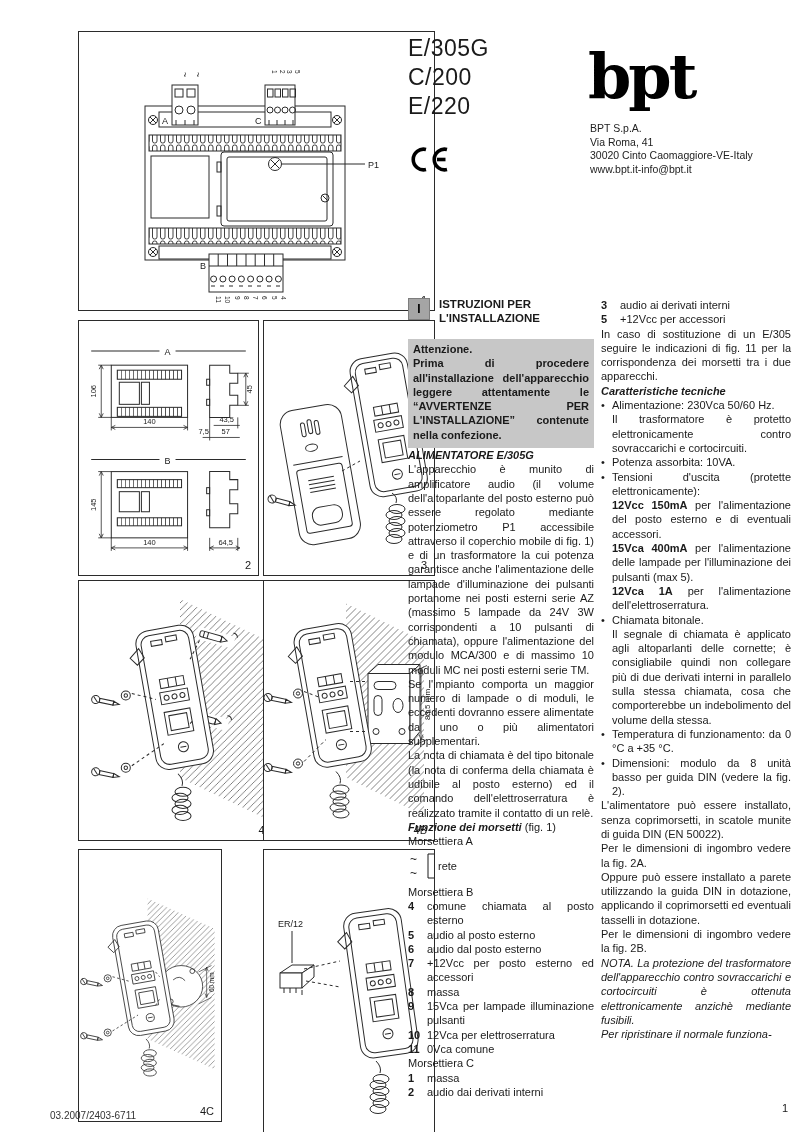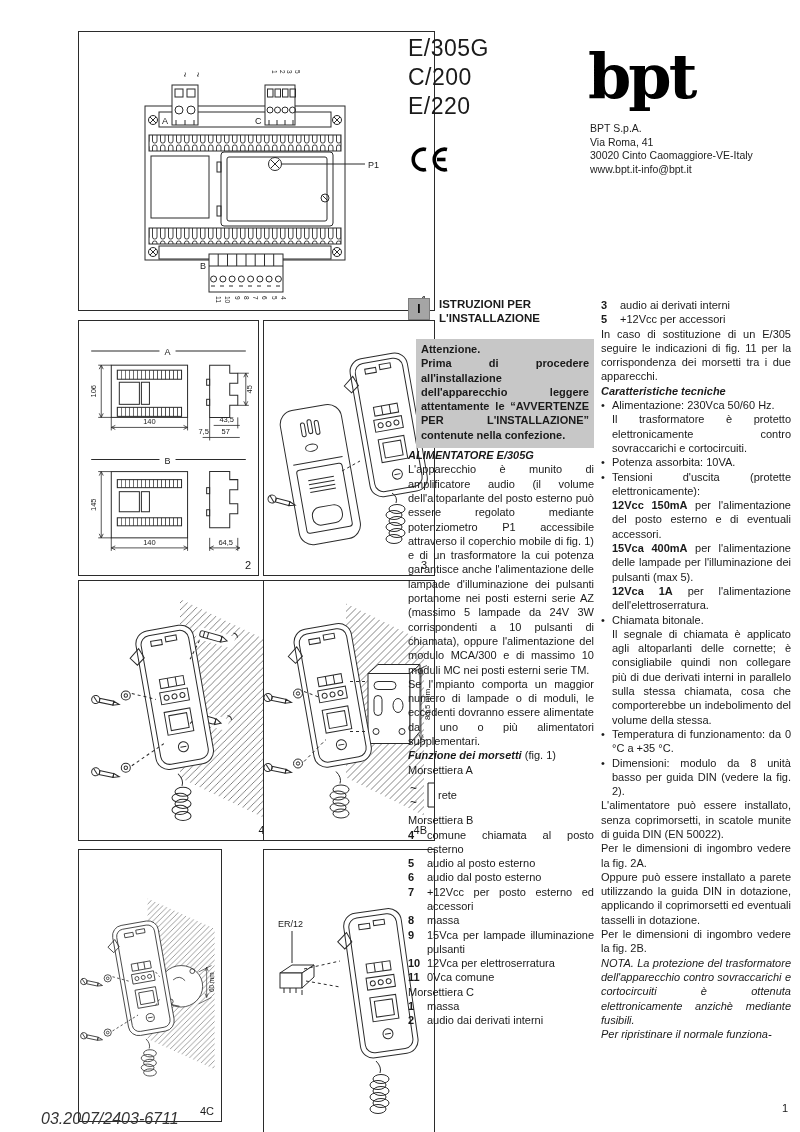--- a/index.html
+++ b/index.html
@@ -15,29 +15,29 @@
   .models{position:absolute;left:408px;top:34px;font-size:23px;line-height:29px;letter-spacing:.5px;}
   .logo{position:absolute;left:586px;top:36px;}
   .addr{position:absolute;left:590px;top:122px;font-size:10.5px;line-height:13.5px;color:#222;}
   .cemark{position:absolute;left:409px;top:146px;}
   .col{position:absolute;font-size:11px;line-height:14.3px;text-align:justify;}
   .col p{margin:0;}.mt10{margin-top:10px;}.mt14{margin-top:14px;}.mt22{margin-top:22px;}
   .bold{font-weight:bold;font-style:italic;}
   .ihdr{display:flex;gap:9px;align-items:flex-start;}
   .ibox{width:20px;height:20px;background:#a5a5a5;border:1px solid #7d7d7d;color:#000;font-weight:bold;font-size:12px;display:flex;align-items:center;justify-content:center;flex:none;}
   .ititle{font-weight:bold;font-size:11.5px;line-height:13.5px;padding-top:0;}
-  .warn{background:#c7c7c7;font-weight:bold;padding:3px 5px 6px 5px;margin-left:8px;}
+  .warn{background:#c7c7c7;font-weight:bold;padding:3px 5px 6px 5px;}
   .li{display:flex;}
   .li .n{width:19px;flex:none;font-weight:bold;}
   .li .t{flex:1;text-align:justify;}
   .bu{display:flex;}
   .bu .m{width:11px;flex:none;}
   .bu .bc{flex:1;text-align:justify;}
   .nota{font-style:italic;}
-  .footcode{position:absolute;left:41px;top:1110px;font-size:16px;color:#333;font-style:italic;}
+  .footcode{position:absolute;left:50px;top:1110px;font-size:10px;color:#333;}
   .pagenum{position:absolute;left:760px;top:1102px;width:28px;text-align:right;font-size:11px;}
   .retewrap{margin-top:3px;}
 </style>
 </head>
 <body>
 
 <figure class="figbox" style="left:38px;top:15px;width:357px;height:280px;">
   <svg viewBox="0 0 355 278">
     <defs>
       <pattern id="teeth" width="8" height="16" patternUnits="userSpaceOnUse">
@@ -577,20 +577,21 @@
   </div>
 
   <div class="warn mt14">
     <div>Attenzione.</div>
     <div>Prima di procedere all'installazione dell'apparecchio leggere attentamente le “AVVERTENZE PER L'INSTALLAZIONE” contenute nella confezione.</div>
   </div>
 
   <p class="bold mt10">ALIMENTATORE E/305G</p>
   <p>L'apparecchio è munito di amplificatore audio (il volume dell'altoparlante del posto esterno può essere regolato mediante potenziometro P1 accessibile attraverso il coperchio mobile di fig. 1) e di un trasformatore la cui potenza garantisce anche l'alimentazione delle lampade d'illuminazione dei pulsanti portanome nei posti esterni serie AZ (massimo 5 lampade da 24V 3W corrispondenti a 10 pulsanti di chiamata), oppure l'alimentazione del modulo MCA/300 e di massimo 10 moduli MC nei posti esterni serie TM.</p>
   <p>Se l'impianto comporta un maggior numero di lampade o di moduli, le eccedenti dovranno essere alimentate da uno o più alimentatori supplementari.</p>
+  <p>La nota di chiamata è del tipo bitonale (la nota di conferma della chiamata è udibile al posto esterno) ed il comando dell'elettroserratura è realizzato tramite il contatto di un relè.</p>
 
   <p class="mt10"><span class="bold">Funzione dei morsetti</span><span> (fig. 1)</span></p>
   <p>Morsettiera A</p>
 
   <div class="retewrap">
     <svg width="70" height="30" viewBox="0 0 70 30">
       <text x="2" y="12" font-size="12" fill="#1a1a1a">~</text>
       <text x="2" y="26" font-size="12" fill="#1a1a1a">~</text>
       <path d="M20,3 V27 M20,3 h6 M20,27 h6" stroke="#1a1a1a" fill="none" stroke-width="1"></path>
       <text x="30" y="19" font-size="11" fill="#1a1a1a">rete</text>

